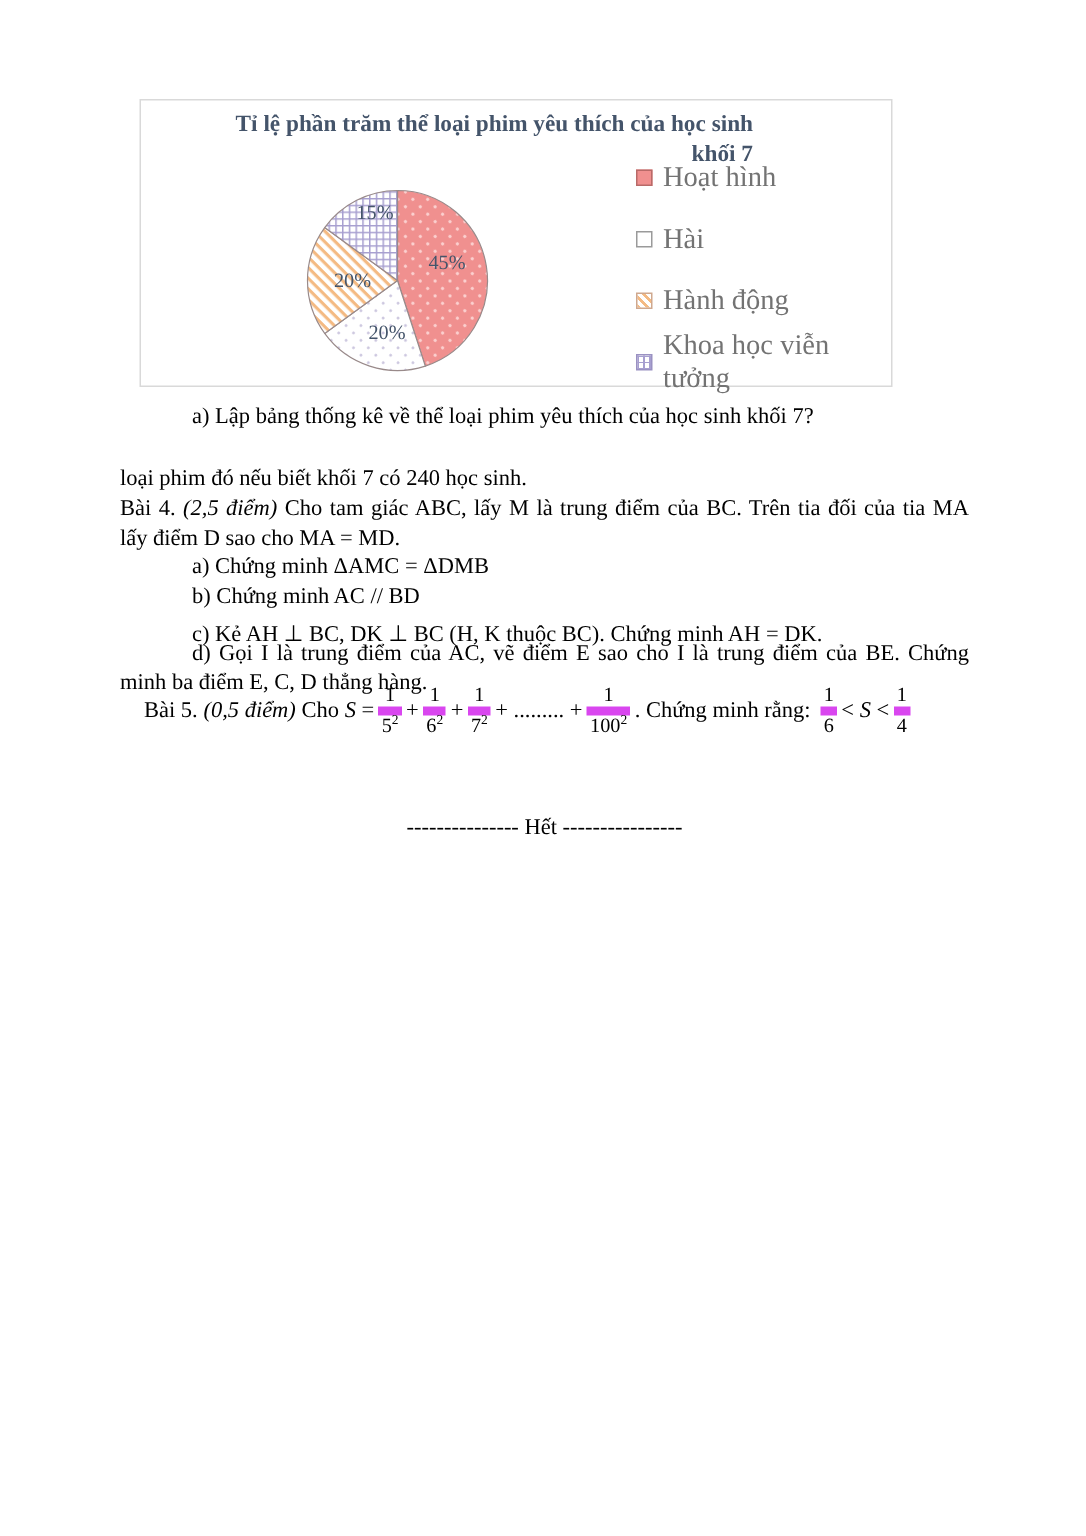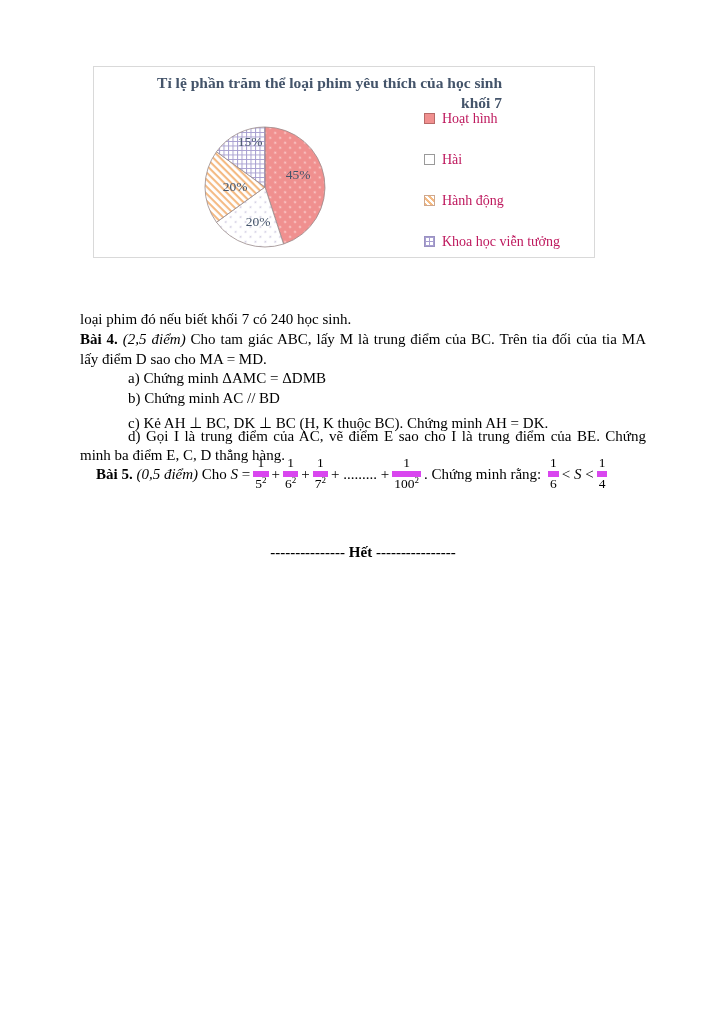--- a/index.html
+++ b/index.html
@@ -7,37 +7,37 @@
         font-family:"Liberation Serif", serif;color:#000;overflow:hidden;}
 
   
   .chart-box{position:absolute;left:93px;top:66px;width:502px;height:192px;
              border:1px solid #d9d9d9;background:#fff;box-sizing:border-box;}
   .chart-title{position:absolute;left:0;top:6px;width:408px;text-align:right;
                font-weight:bold;font-size:15.5px;line-height:20px;color:#44546A;}
   .pie-svg{position:absolute;left:107px;top:56px;}
   .pie-label{font-family:"Liberation Serif", serif;font-size:13.5px;fill:#44546A;}
 
-  .legend{position:absolute;left:330px;top:42px;color:#be185d;font-size:14px;}
+  .legend{position:absolute;left:330px;top:42px;color:#737373;font-size:19px;}
   .legend-item{display:flex;align-items:center;height:19px;margin-bottom:22px;}
   .lm{display:inline-block;width:11px;height:11px;margin-right:7px;box-sizing:border-box;flex:none;}
   .lm1{background:#F0908F;border:1px solid #b86a68;}
   .lm2{background:#ffffff;border:1px solid #9a9a9a;}
   .lm3{background:repeating-linear-gradient(45deg,#F4BA83 0 1.8px,#ffffff 1.8px 4.2px);border:1px solid #cfa88e;}
   .lm4{background-color:#ffffff;
        background-image:repeating-linear-gradient(0deg,#A79FD0 0 1px,transparent 1px 4px),
                         repeating-linear-gradient(90deg,#A79FD0 0 1px,transparent 1px 4px);
        border:1px solid #9a91c2;}
 
   
   .bl{position:absolute;left:80px;width:566px;font-size:15px;line-height:20px;}
   .ind{text-indent:48px;}
   .just{text-align:justify;text-align-last:justify;}
   .center{text-align:center;}
-  .bold{font-weight:bold;}
+  .bold{font-weight:normal;}
   .it{font-style:italic;}
 
   
   .b5row{display:flex;align-items:center;height:44px;white-space:pre;margin-left:16px;}
   .frac{display:inline-flex;flex-direction:column;align-items:center;
         font-size:13.5px;line-height:1.1;margin:0 3px;}
   .fden{border-top:6px solid #d946ef;padding:0 2px;}
   .frac sup{font-size:9px;line-height:0;vertical-align:super;}
 </style>
 </head>
@@ -98,20 +98,21 @@
         <span class="lm lm3"></span>
         <span>Hành động</span>
       </div>
       <div class="legend-item">
         <span class="lm lm4"></span>
         <span>Khoa học viễn tưởng</span>
       </div>
     </div>
   </div>
 
+  <div class="bl ind" style="top:268px">a) Lập bảng thống kê về thể loại phim yêu thích của học sinh khối 7?</div>
 
 
   <div class="bl" style="top:309px">loại phim đó nếu biết khối 7 có 240 học sinh.</div>
 
   <div class="bl just" style="top:329px"><span class="bold">Bài 4.</span><span> </span><span class="it">(2,5 điểm)</span><span> </span><span>Cho tam giác ABC, lấy M là trung điểm của BC. Trên tia đối của tia MA</span></div>
 
   <div class="bl" style="top:349px">lấy điểm D sao cho MA = MD.</div>
 
   <div class="bl ind" style="top:368px">a) Chứng minh ΔAMC = ΔDMB</div>
 

